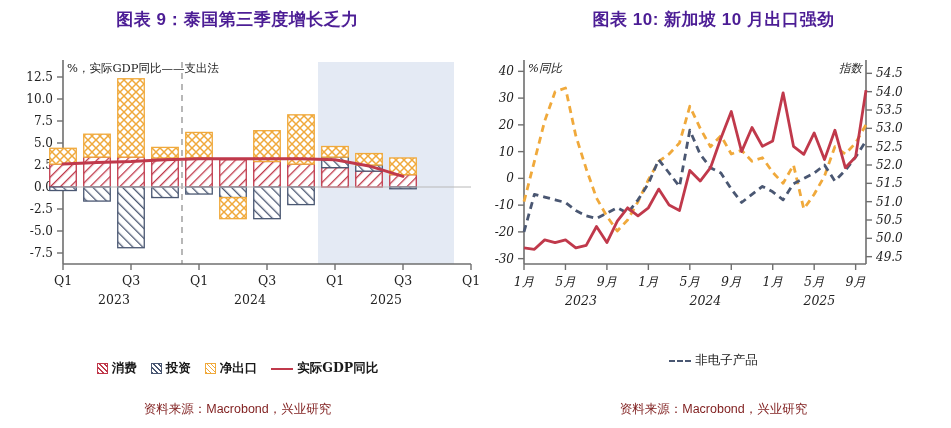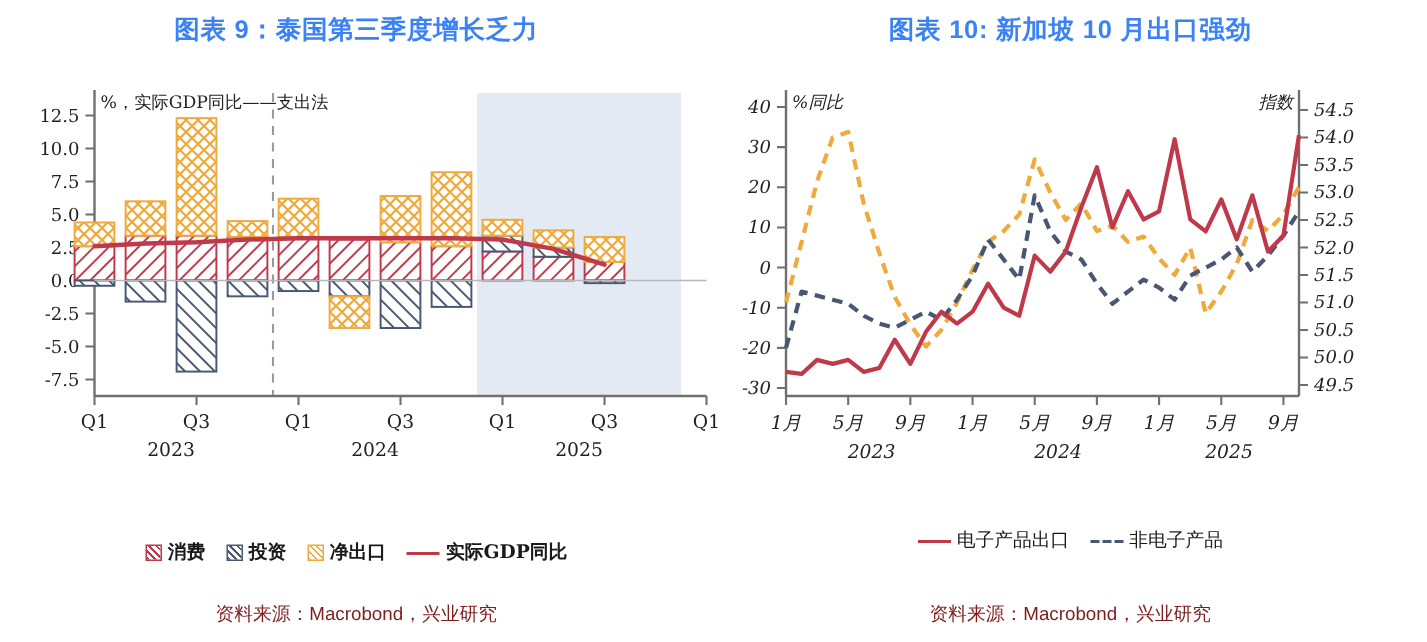--- a/index.html
+++ b/index.html
@@ -9,21 +9,21 @@
     overflow:hidden;
   }
   .page{position:relative;width:951px;height:428px;}
   .panel{position:absolute;top:0;width:475px;height:428px;}
   .panel-left{left:0;}
   .panel-right{left:476px;}
 
   .chart-title{
     position:absolute;left:0;top:8px;width:100%;
     text-align:center;
-    font-size:17px;font-weight:bold;color:#3b82f6;
+    font-size:17px;font-weight:bold;color:#4c1d95;
     letter-spacing:.5px;
     font-family:"Liberation Sans","DejaVu Sans",sans-serif;
     white-space:nowrap;
   }
   .plot{position:absolute;}
   .src{
     position:absolute;bottom:10px;width:100%;text-align:center;
     font-size:12.5px;color:#7f1d1d;
   }
   .legend{
@@ -236,24 +236,20 @@
           <line x1="379.6363636363636" y1="212" x2="379.6363636363636" y2="218" stroke="#6f6f6f" stroke-width="1.4"></line>
           <text x="379.6363636363636" y="234" text-anchor="middle" font-size="12.5" fill="#222222" font-family="&quot;DejaVu Serif&quot;,&quot;Liberation Serif&quot;,serif">9月</text>
           <text x="105" y="253" text-anchor="middle" font-size="12.5" fill="#222222" font-family="&quot;DejaVu Serif&quot;,&quot;Liberation Serif&quot;,serif">2023</text>
           <text x="229.36363636363637" y="253" text-anchor="middle" font-size="12.5" fill="#222222" font-family="&quot;DejaVu Serif&quot;,&quot;Liberation Serif&quot;,serif">2024</text>
           <text x="343.3636363636364" y="253" text-anchor="middle" font-size="12.5" fill="#222222" font-family="&quot;DejaVu Serif&quot;,&quot;Liberation Serif&quot;,serif">2025</text>
         </svg>
     </div>
 
     <div class="legend" style="top:352px;left:0;">
       <span class="lg-item">
-        <span class="sw-line"></span>
-        <span>电子产品出口</span>
-      </span>
-      <span class="lg-item">
         <span class="sw-dash"></span>
         <span>非电子产品</span>
       </span>
     </div>
 
     <div class="src">资料来源：Macrobond，兴业研究</div>
   </div>
 
 </div>
 

